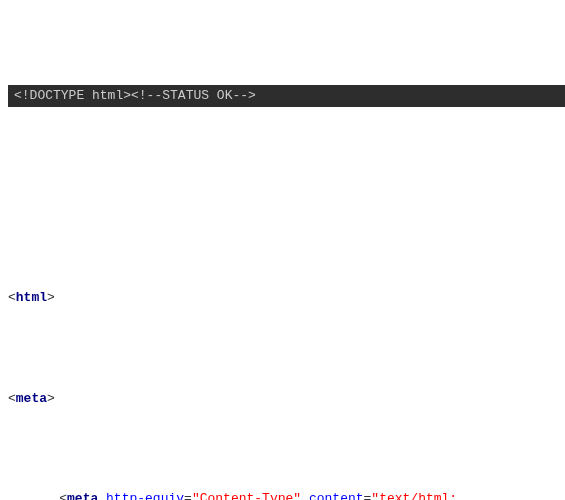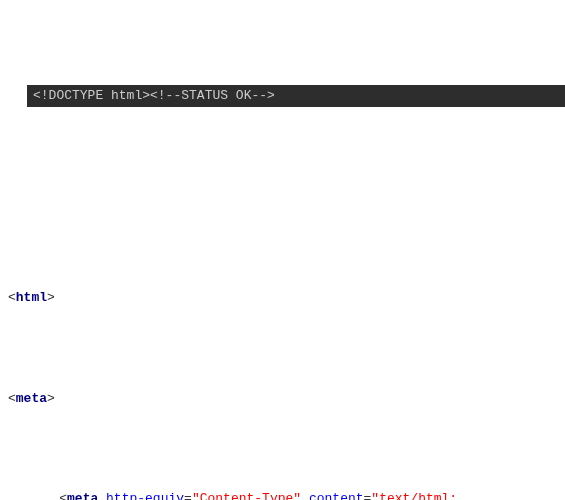--- a/index.html
+++ b/index.html
@@ -26,21 +26,20 @@
     
     .c-tag { color: #000080; font-weight: bold; } 
     .c-attr { color: #0000ff; } 
     .c-val-red { color: #ff0000; }
     
     .line-doctype {
       background: #2d2d2d;
       color: #ccc;
       display: block;
       padding: 1px 6px;
-      margin-left: 19px;
     }
     
     .ind0 { padding-left: 0; }
     .ind1 { padding-left: 20px; }
   </style>
 </head>
 <body>
 
 <div class="code-area">
 

